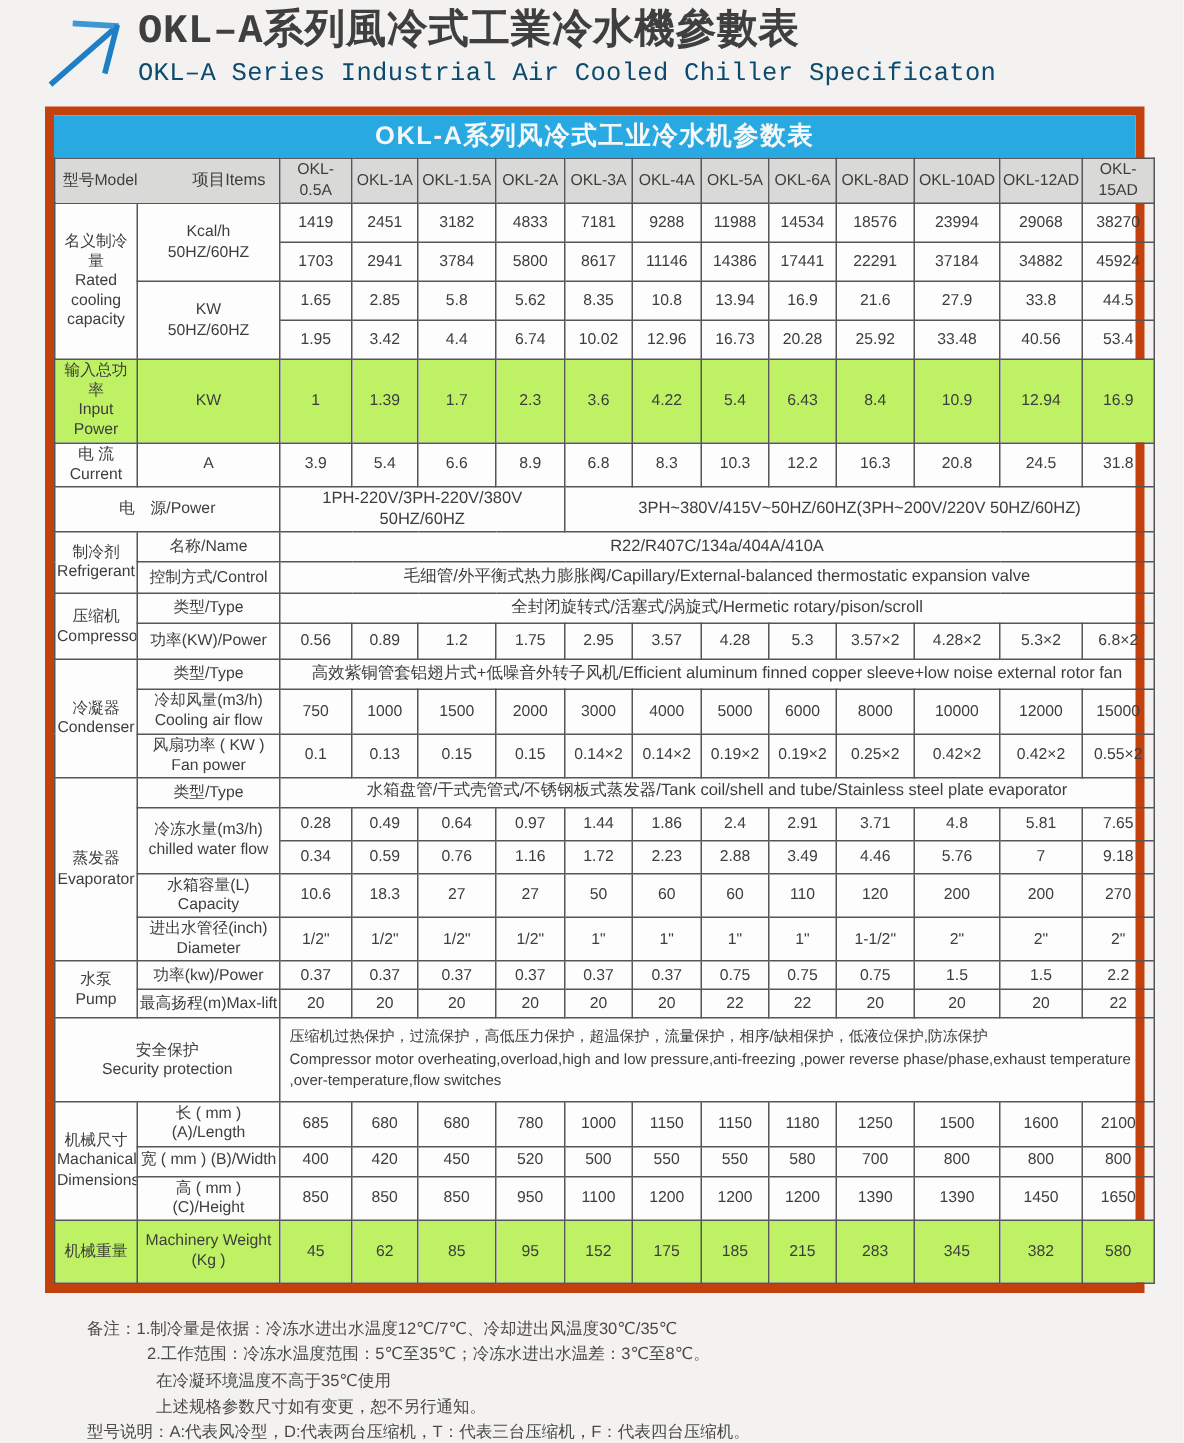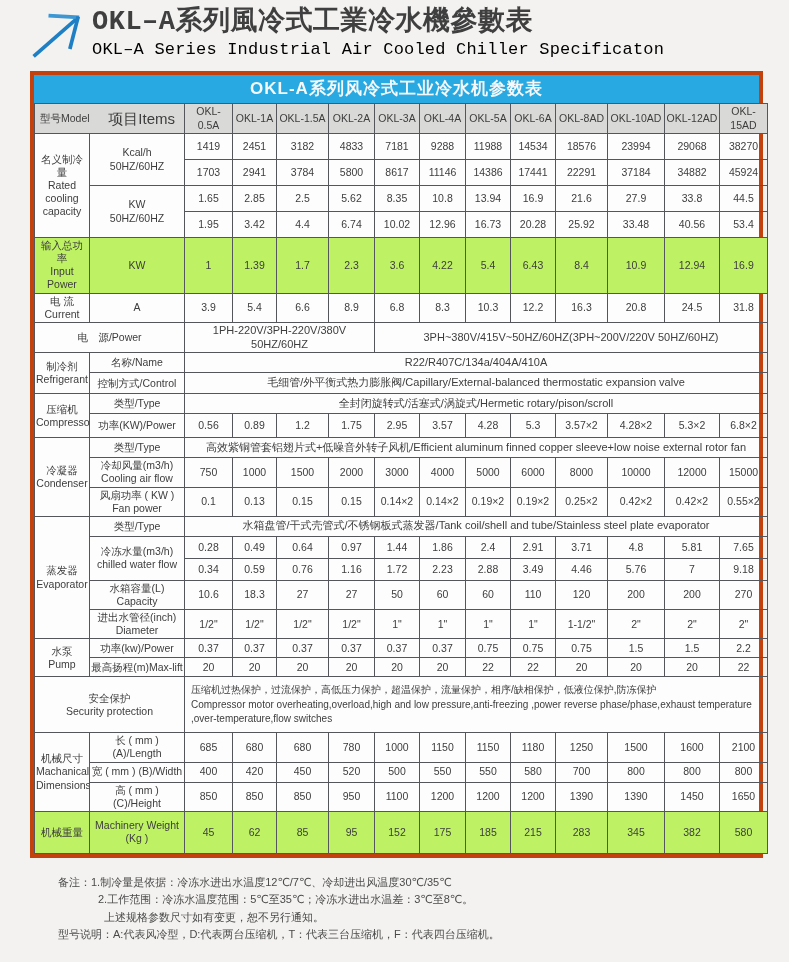--- a/index.html
+++ b/index.html
@@ -10,24 +10,24 @@
     color:#3c3c3c;
     position:relative;
   }
   .page{position:absolute;inset:0;overflow:hidden;}
 
   
   .hdr{display:flex;align-items:flex-start;padding:8px 0 0 26px;height:54px;font-family:Liberation Mono, monospace;}
   .logo{width:58px;height:52px;flex:0 0 auto;margin-top:2px;}
   .titles{margin-left:8px;}
   .title-zh{font-size:27px;font-weight:600;color:#3f3f3f;letter-spacing:0.5px;line-height:1.1;}
-  .title-en{font-size:17px;color:#000000;margin-top:2px;letter-spacing:0.2px;}
+  .title-en{font-size:17px;color:#0c4a6e;margin-top:2px;letter-spacing:0.2px;}
 
   
-  .tblwrap{margin:9px 26px 0 30px;border:4px solid #c2410c;background:#fdfdfd;}
+  .tblwrap{margin:9px 26px 0 30px;border:6px solid #c2410c;background:#fdfdfd;}
   .bluebar{
     background:#29a9e1;color:#f5f7f8;text-align:center;
     font-size:17px;font-weight:600;letter-spacing:1px;
     height:28px;line-height:28px;
   }
   table{border-collapse:collapse;table-layout:fixed;width:100%;}
   td{
     border:1px solid #55555c;
     text-align:center;vertical-align:middle;
     font-size:10.5px;color:#3d3d3d;
@@ -45,21 +45,21 @@
   td.corner{
     position:relative;padding:0;
     background:
       linear-gradient(to bottom right,
         transparent calc(50% - 0.7px),
         #5a5a60 calc(50% - 0.7px),
         #5a5a60 calc(50% + 0.7px),
         transparent calc(50% + 0.7px));
   }
   td.corner .cm{position:absolute;left:5px;top:50%;transform:translateY(-50%);font-size:10.5px;}
-  td.corner .ci{position:absolute;right:9px;top:50%;transform:translateY(-50%);font-size:15px;}
+  td.corner .ci{position:absolute;right:9px;top:50%;transform:translateY(-50%);font-size:11px;}
 
   
   .notes{margin:16px 26px 0 58px;font-size:11px;color:#4a4a4a;line-height:1.58;}
   .notes .nline{white-space:nowrap;}
   .ind1{padding-left:40px;}
   .ind2{padding-left:46px;}
 </style>
 </head>
 <body>
 
@@ -147,21 +147,21 @@
             <td class="v">22291</td>
             <td class="v">37184</td>
             <td class="v">34882</td>
             <td class="v">45924</td>
           </tr>
           <tr style="height: 26px;">
             <td class="s" rowspan="2">KW
 50HZ/60HZ</td>
             <td class="v">1.65</td>
             <td class="v">2.85</td>
-            <td class="v">2.5</td>
+            <td class="v">5.8</td>
             <td class="v">5.62</td>
             <td class="v">8.35</td>
             <td class="v">10.8</td>
             <td class="v">13.94</td>
             <td class="v">16.9</td>
             <td class="v">21.6</td>
             <td class="v">27.9</td>
             <td class="v">33.8</td>
             <td class="v">44.5</td>
           </tr>
@@ -459,19 +459,20 @@
             <td class="v">580</td>
           </tr>
         </tbody>
     </table>
   </div>
 
   <div class="notes">
     <div class="notes-zh">
         <div class="nline ">备注：1.制冷量是依据：冷冻水进出水温度12℃/7℃、冷却进出风温度30℃/35℃</div>
         <div class="nline ind1">2.工作范围：冷冻水温度范围：5℃至35℃；冷冻水进出水温差：3℃至8℃。</div>
+        <div class="nline ind2">在冷凝环境温度不高于35℃使用</div>
         <div class="nline ind2">上述规格参数尺寸如有变更，恕不另行通知。</div>
         <div class="nline ">型号说明：A:代表风冷型，D:代表两台压缩机，T：代表三台压缩机，F：代表四台压缩机。</div>
       </div>
 
   </div>
 
 </div>
 
 </body></html>

